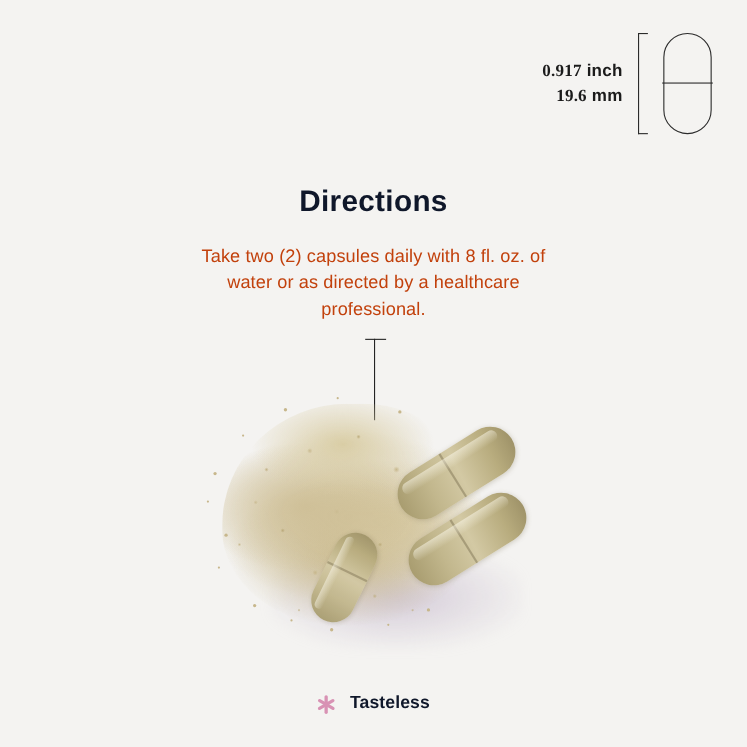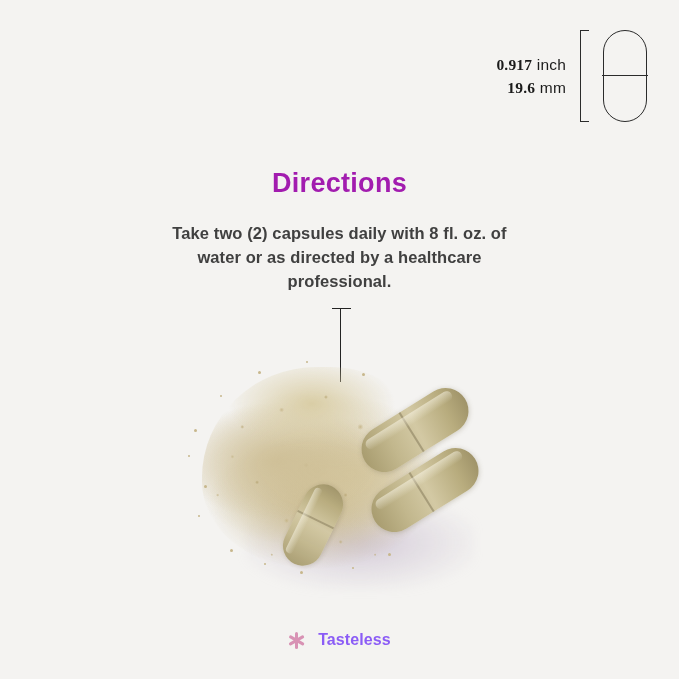--- a/index.html
+++ b/index.html
@@ -36,21 +36,21 @@
     font-size: 15.5px;
     color: #1b1b1b;
     letter-spacing: 0.2px;
     white-space: nowrap;
   }
   .measure-line .num {
     font-weight: bold;
     font-family: Liberation Serif, serif;
   }
   .measure-line .unit {
-    font-weight: normal;
+    font-weight: bold;
   }
   .bracket {
     width: 9px;
     height: 92px;
     border: 1.6px solid #2b2b2b;
     border-right: none;
     box-sizing: border-box;
   }
   .capsule-diagram {
     width: 44px;
@@ -72,35 +72,34 @@
 
   
   .directions-heading {
     position: absolute;
     top: 168px;
     left: 0;
     width: 679px;
     text-align: center;
     font-size: 27px;
     font-weight: bold;
-    color: #a21caf;
+    color: #0f172a;
     letter-spacing: 0.3px;
   }
   .directions-body {
     position: absolute;
     top: 222px;
     left: 50%;
     transform: translateX(-50%);
     width: 352px;
     text-align: center;
     font-size: 16.5px;
     line-height: 1.45;
-    color: #404040;
+    color: #c2410c;
     letter-spacing: 0.1px;
-    font-weight: bold;
   }
 
   
   .leader {
     position: absolute;
     left: 340px;
     top: 308px;
     width: 0;
     height: 74px;
     border-left: 1.4px solid #232323;
@@ -259,21 +258,21 @@
     margin-top: -8.5px;
     background: #d892b4;
     border-radius: 2px;
     display: block;
   }
   .feature-icon i:nth-child(2) { transform: rotate(60deg); }
   .feature-icon i:nth-child(3) { transform: rotate(120deg); }
   .feature-label {
     font-size: 16px;
     font-weight: bold;
-    color: #8b5cf6;
+    color: #0f172a;
     letter-spacing: 0.1px;
     white-space: nowrap;
   }
 </style>
 </head>
 <body>
 
 <div class="measure-block">
   <div class="measure-labels">
     <div class="measure-line">

